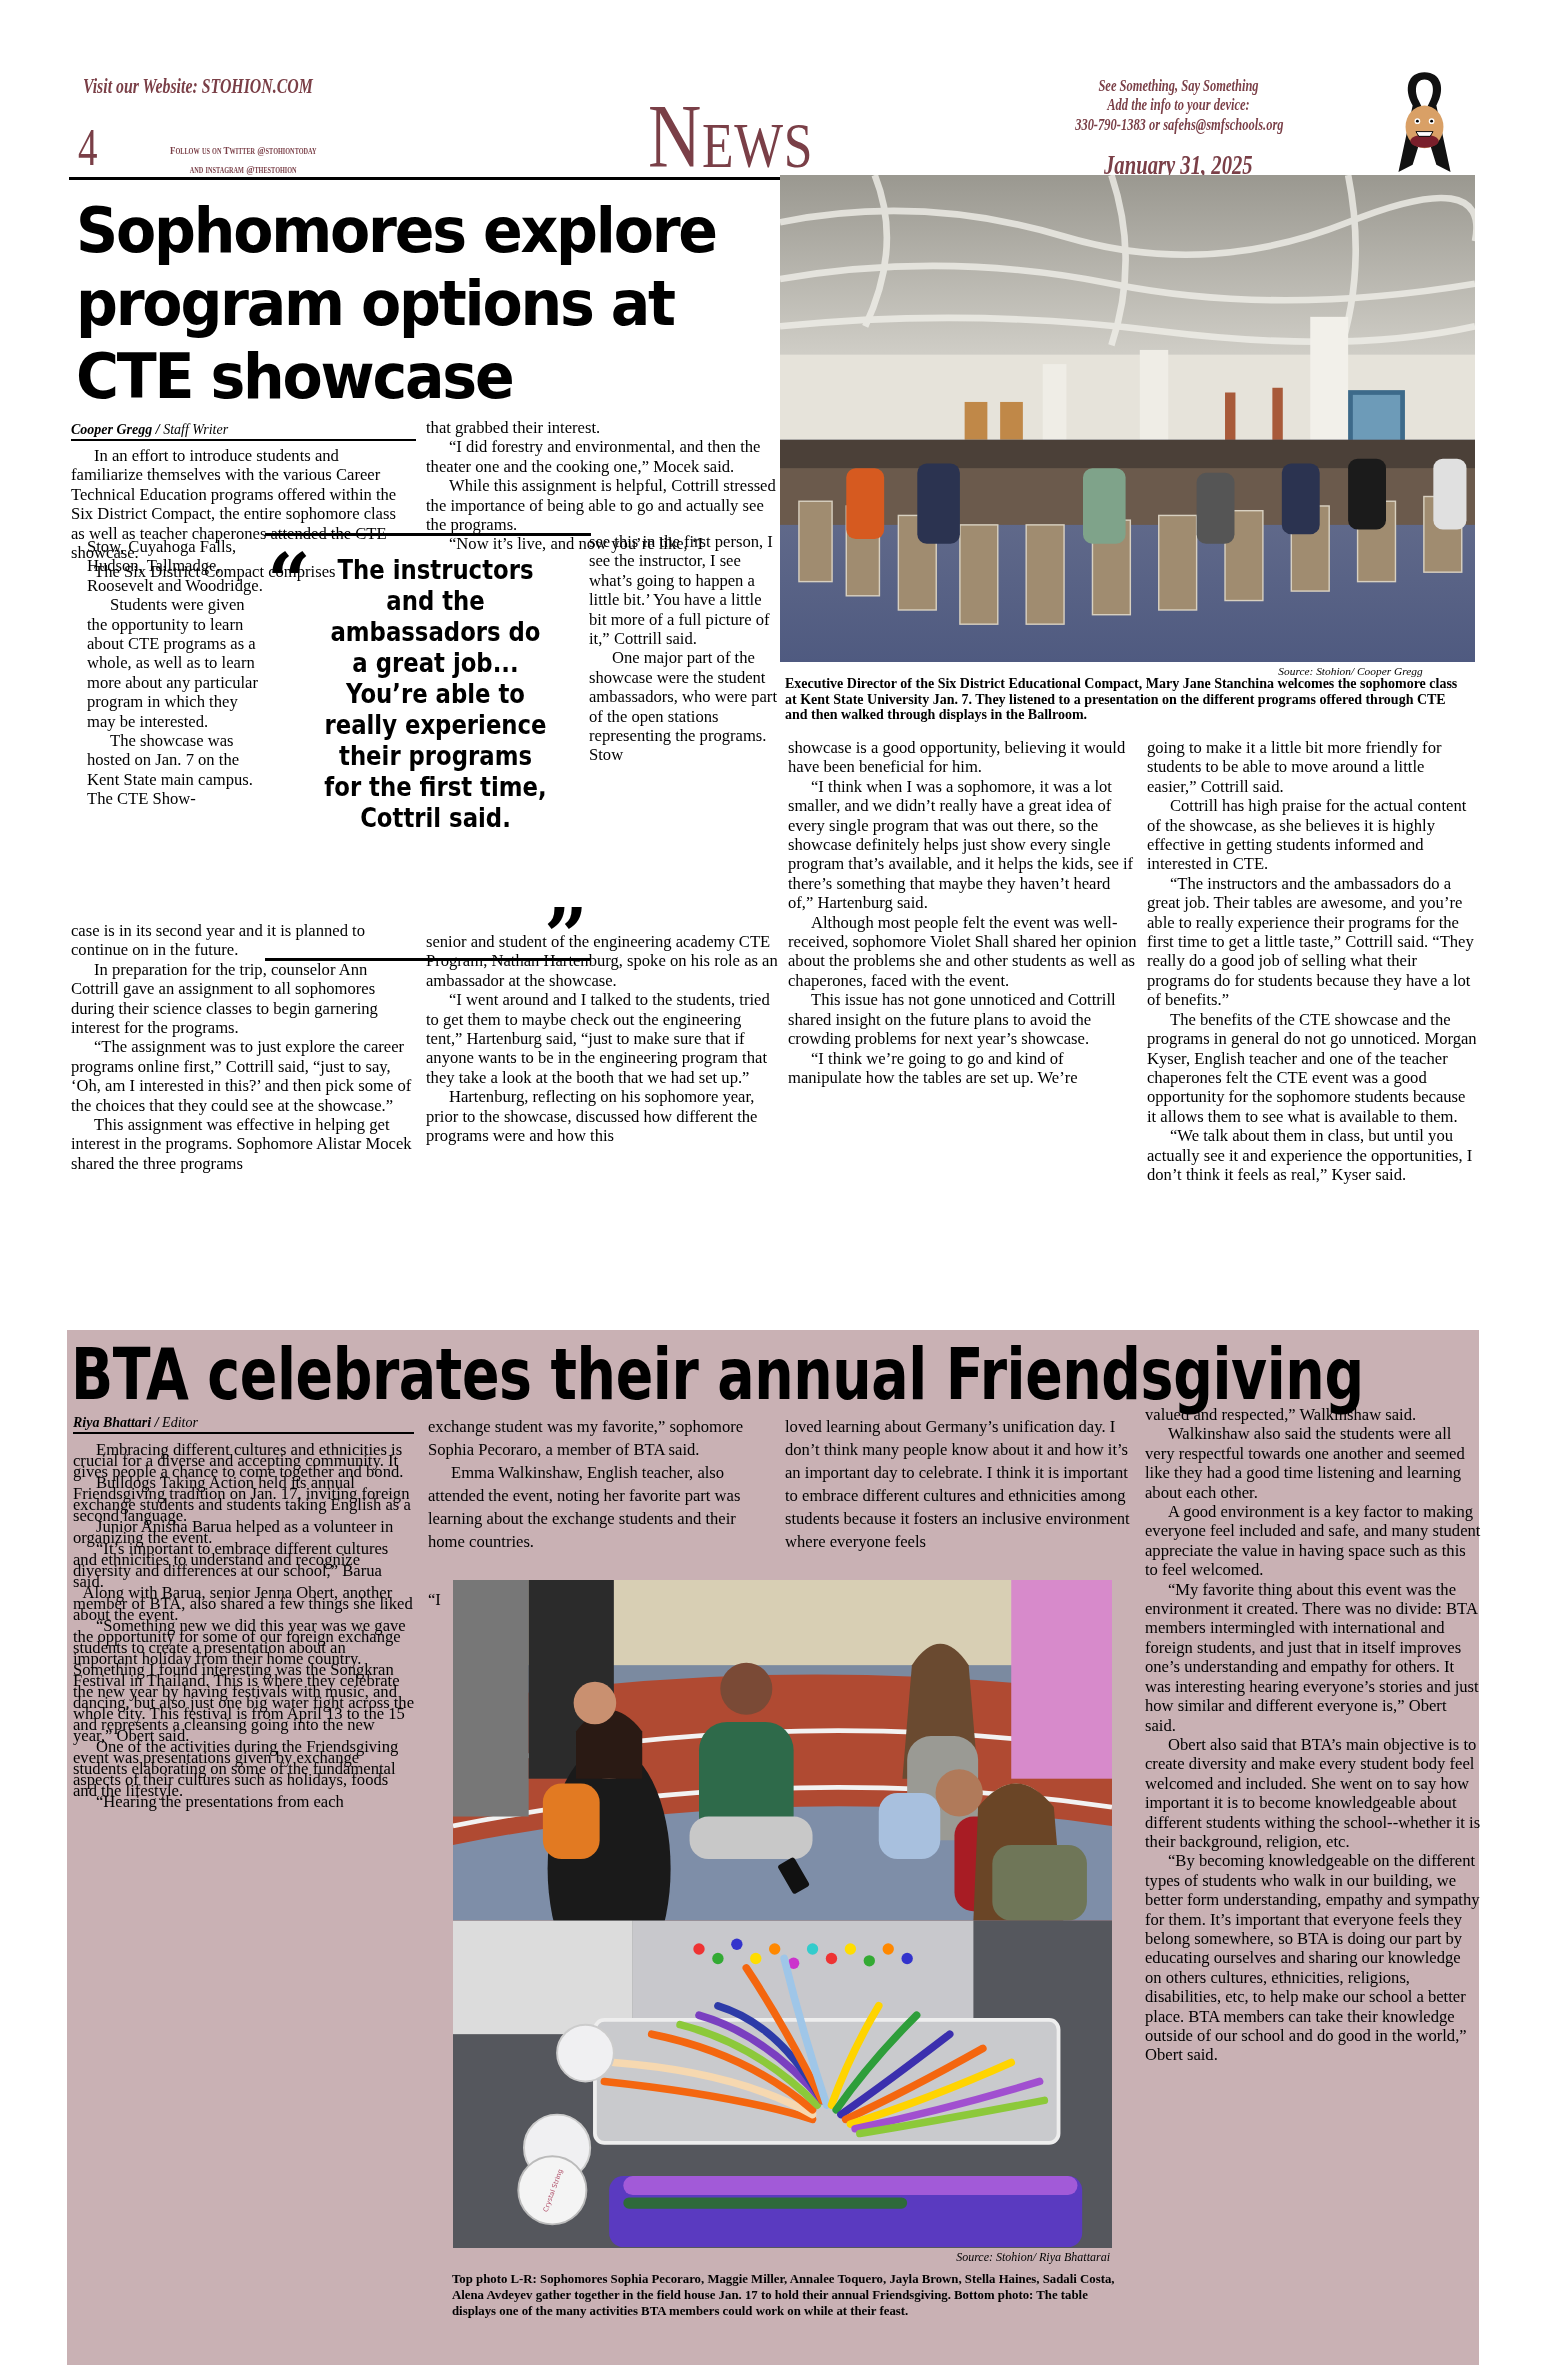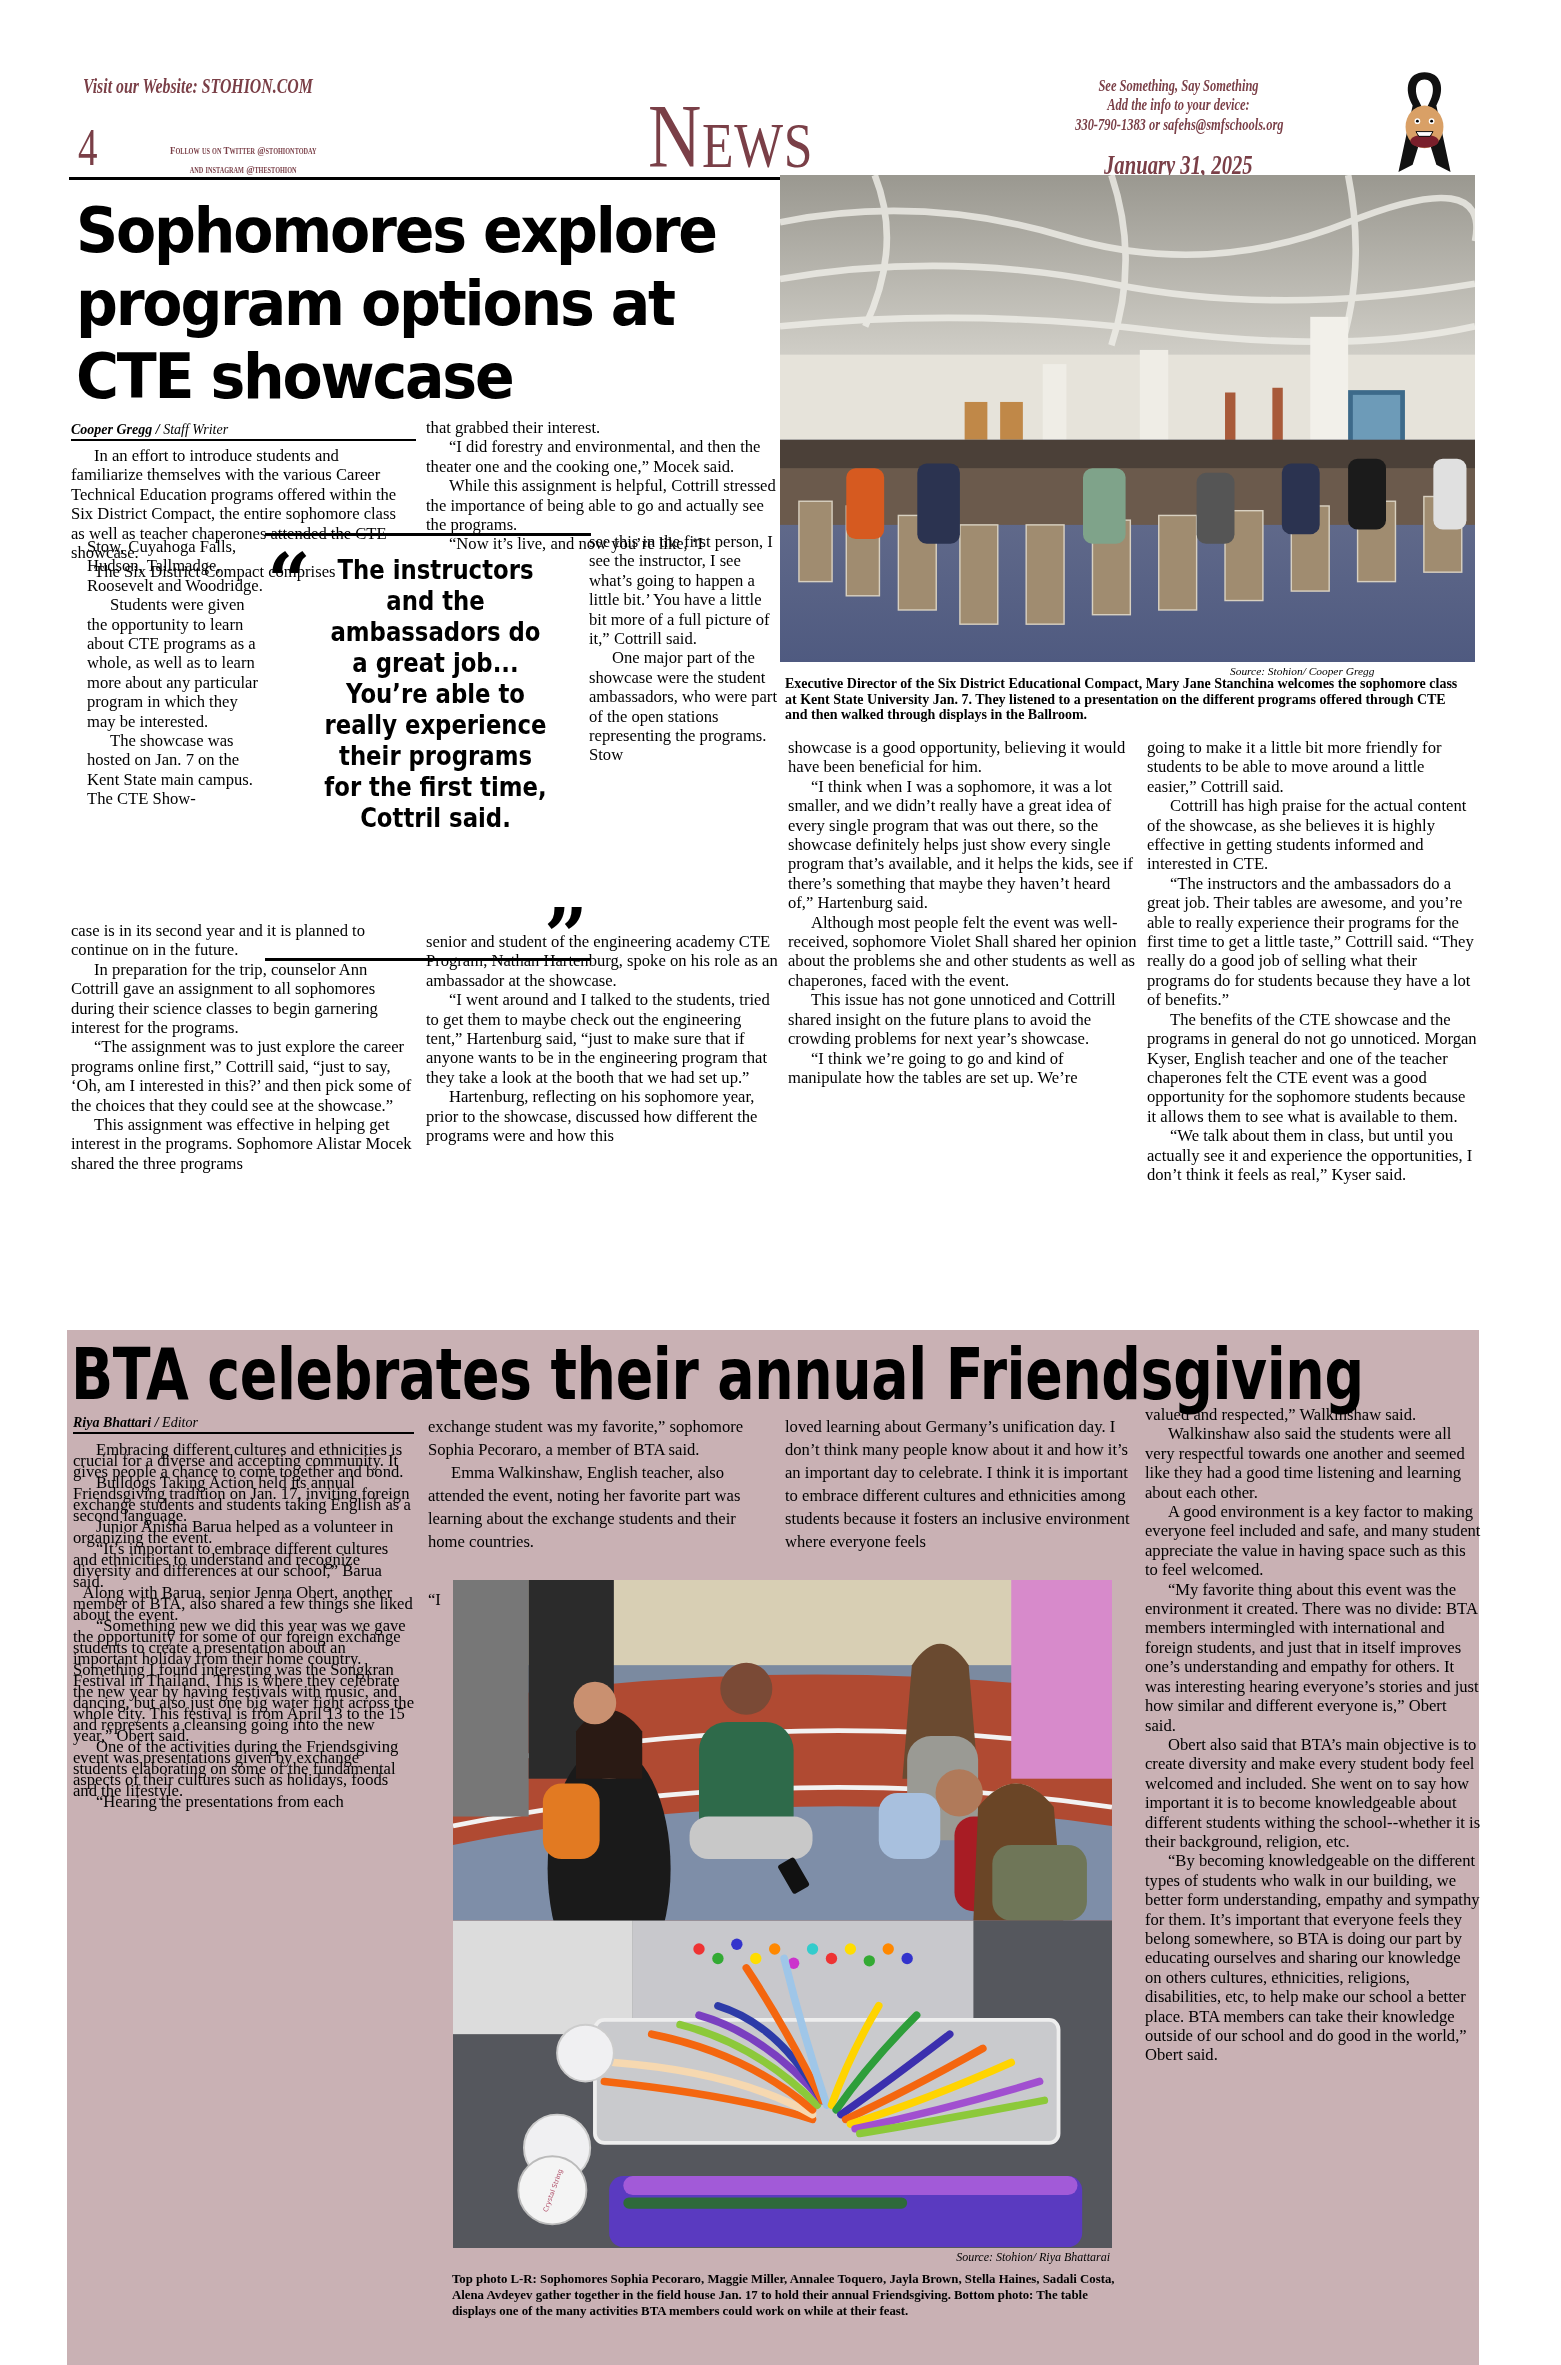--- a/index.html
+++ b/index.html
@@ -15,21 +15,21 @@
   .safety { left:1046px; top:76px; width:265px; font-size:16px; font-style:italic; font-weight:bold; text-align:center; line-height:19.4px; }
   .safety div { transform:scaleX(0.78); white-space:nowrap; }
   .pub-date { left:1046px; top:150px; width:265px; text-align:center; font-size:26.5px; font-style:italic; font-weight:bold; }
   .pub-date span { display:inline-block; transform:scaleX(0.78); }
   .logo { left:1396px; top:70px; width:57px; height:109px; }
   .rule-top { left:69px; top:177px; width:1386px; height:2.8px; background:#000; }
 
   
   .headline1 { left:76px; top:194px; width:710px; font-family:"DejaVu Sans", sans-serif; font-weight:bold; font-size:63px; line-height:73px; letter-spacing:-2.4px; transform:scaleX(0.93); transform-origin:left top; }
   .photo1 { left:780px; top:175px; width:695px; height:487px; overflow:hidden; }
-  .source1 { left:1230px; top:665px; width:241px; text-align:left; font-size:11.4px; font-style:italic; }
+  .source1 { left:1230px; top:665px; width:241px; text-align:center; font-size:11.4px; font-style:italic; }
   .caption1 { left:785px; top:676px; width:686px; font-size:14px; font-weight:bold; line-height:15.6px; }
   .byline { font-size:14px; font-style:italic; font-weight:bold; border-bottom:2.4px solid #000; padding-bottom:0.9px; white-space:nowrap; }
   .byline .role { font-weight:normal; }
   .col { font-size:16.6px; line-height:19.4px; text-align:left; }
   .col p { margin:0; text-indent:23px; }
   .col p.noind { text-indent:0; }
 
   .a1c1 { left:71px; top:422px; width:345px; }
   .a1c1-top { left:71px; top:446px; width:341px; }
   .a1c1-narrow { left:71px; top:537px; width:180px;margin-left:16px; }

